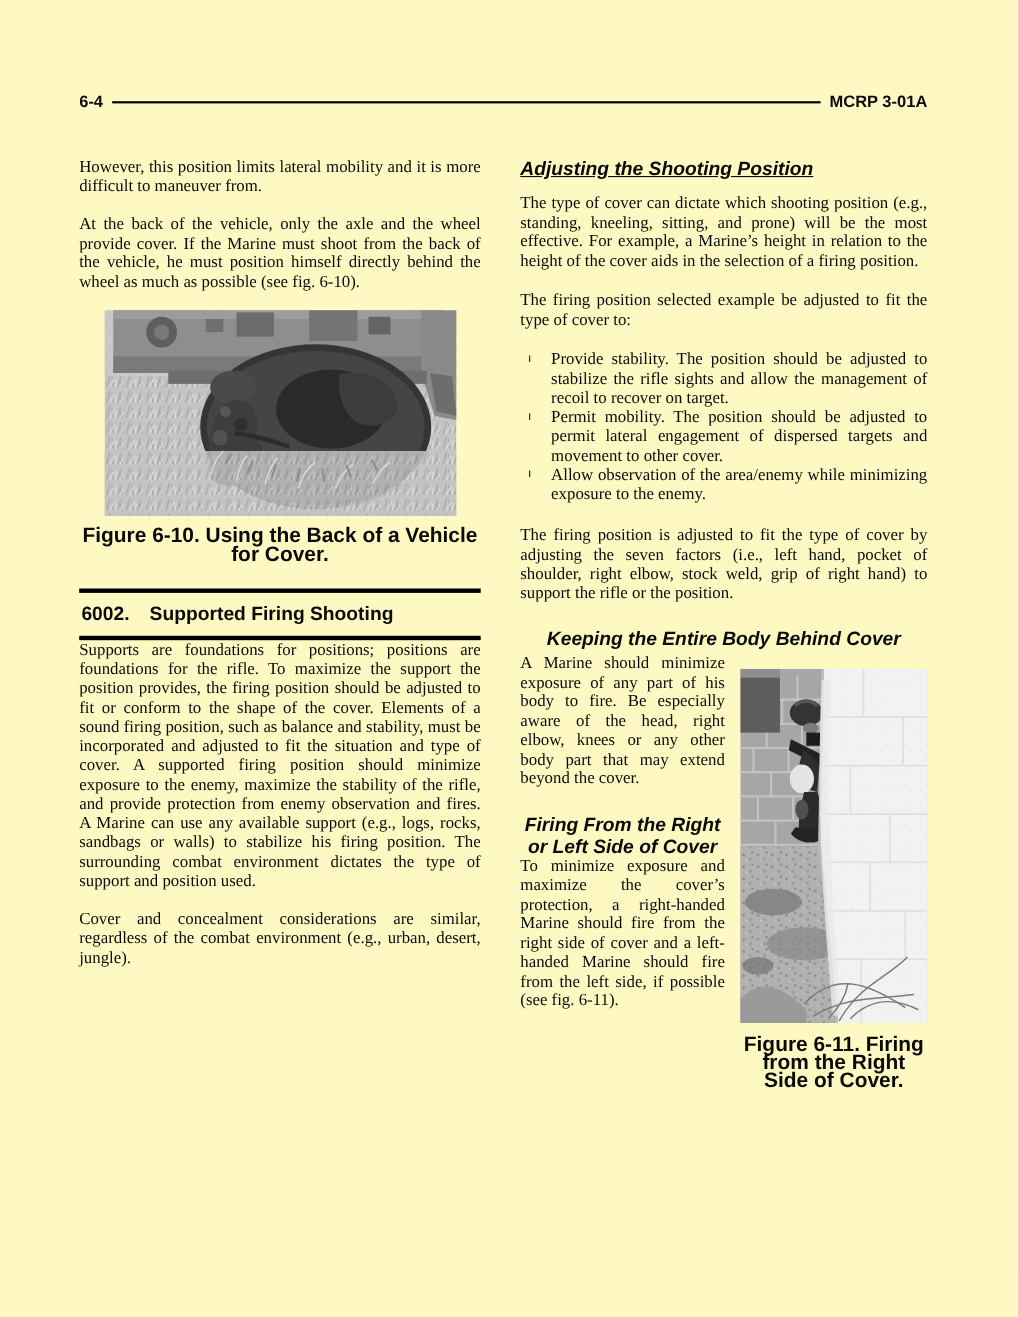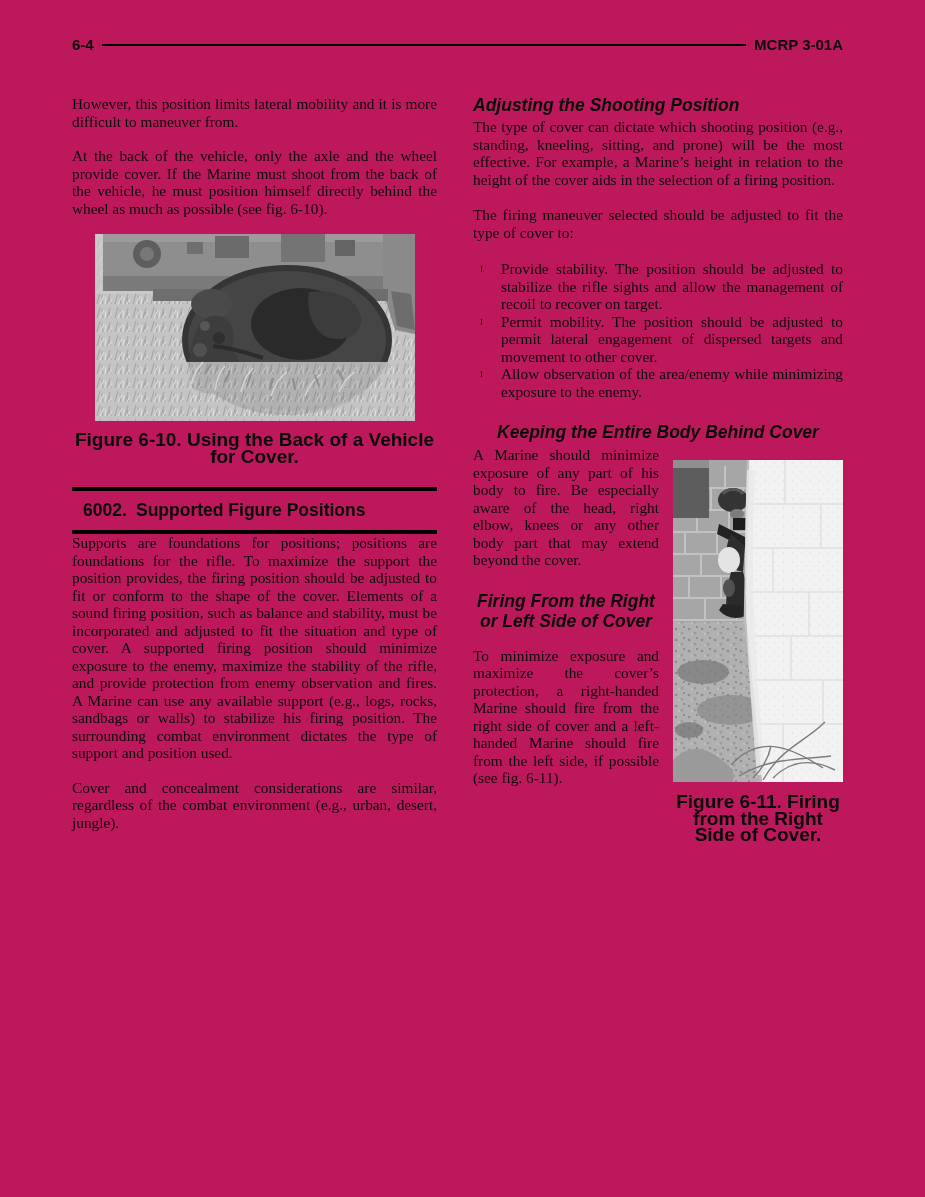--- a/index.html
+++ b/index.html
@@ -1,22 +1,22 @@
 <!DOCTYPE html>
 <html><head>
 <meta charset="utf-8">
 <style>
   html,body { margin:0; padding:0; background:#ffffff; }
   .page {
     position:relative;
     width:925px; height:1197px;
-    background:#be185d;
+    background:#fef9c3;
     color:#0a0a0a;
     box-sizing:border-box;
-    padding:36px 82px 0 72px;
+    padding:84px 82px 0 72px;
     font-family:"Liberation Serif", serif;
     overflow:hidden;
   }
   
   .hdr {
     display:flex; align-items:center;
     font-family:"Liberation Sans", sans-serif;
     font-weight:bold; font-size:15px;
   }
   .hdr-rule { flex:1; border-top:2px solid #000; margin:0 8px; height:0; }
@@ -39,21 +39,21 @@
   }
   
   .sec-head {
     margin-top:22px;
     border-top:4px solid #000; border-bottom:4px solid #000;
     padding:9px 0 9px 2px;
     font-family:"Liberation Sans", sans-serif;
     font-weight:bold; font-size:17.5px; line-height:21px;
     display:flex;
   }
-  .sec-num { width:62px; flex:none;text-align:center; }
+  .sec-num { width:62px; flex:none; }
   .h-sans {
     font-family:"Liberation Sans", sans-serif;
     font-weight:bold; font-size:17px; line-height:20px;
     margin:0 0 12px 0;
   }
   .h-ital { font-style:italic; font-size:17.5px; }
   .mt22 { margin-top:22px;text-align:center; }
   .mt26 { margin-top:26px; }
   
   .blist { margin:19px 0 20px 0; }
@@ -126,50 +126,51 @@
           <path d="M118,112 C140,114 155,120 168,124" stroke="#2c2c2c" stroke-width="4" fill="none"></path>
           <rect x="0" y="128" width="320" height="59" fill="url(#g10)" opacity="0.85"></rect>
           <path d="M96,150 C100,138 104,132 108,128 M120,156 C122,144 126,136 130,132 M146,158 C148,148 152,140 158,134 M176,162 C180,150 186,142 192,138 M210,162 C214,152 220,144 226,140 M244,158 C248,148 254,142 260,138" stroke="#d6d6d6" stroke-width="1.5" fill="none"></path>
           <path d="M110,140 l6,-10 M130,148 l5,-11 M152,152 l4,-12 M175,156 l3,-12 M200,156 l-2,-12 M224,152 l-4,-11 M248,146 l-5,-10" stroke="#8f8f8f" stroke-width="2" fill="none"></path>
         </svg>
       </div>
       <p class="fig-cap">Figure 6-10. Using the Back of a Vehicle for Cover.</p>
 
       <div class="sec-head">
         <span class="sec-num">6002.</span>
-        <span>Supported Figure Positions</span>
+        <span>Supported Firing Shooting</span>
       </div>
 
       <p class="body mt22">Supports are foundations for positions; positions are foundations for the rifle. To maximize the support the position provides, the firing position should be adjusted to fit or conform to the shape of the cover. Elements of a sound firing position, such as balance and stability, must be incorporated and adjusted to fit the situation and type of cover. A supported firing position should minimize exposure to the enemy, maximize the stability of the rifle, and provide protection from enemy observation and fires. A Marine can use any available support (e.g., logs, rocks, sandbags or walls) to stabilize his firing position. The surrounding combat environment dictates the type of support and position used.</p>
 
       <p class="body">Cover and concealment considerations are similar, regardless of the combat environment (e.g., urban, desert, jungle).</p>
     </div>
 
     <div class="col-gap"></div>
 
     <div class="col-r">
-      <h3 class="h-sans h-ital" style="margin-bottom:3px;">Adjusting the Shooting Position</h3>
+      <h3 class="h-sans h-ital" style="margin-bottom:13px;text-decoration:underline;">Adjusting the Shooting Position</h3>
       <p class="body">The type of cover can dictate which shooting position (e.g., standing, kneeling, sitting, and prone) will be the most effective. For example, a Marine’s height in relation to the height of the cover aids in the selection of a firing position.</p>
-      <p class="body" style="margin-top:18px;">The firing maneuver selected should be adjusted to fit the type of cover to:</p>
+      <p class="body" style="margin-top:18px;">The firing position selected example be adjusted to fit the type of cover to:</p>
 
       <div class="blist">
         <div class="bitem">
           <span class="bmark">ı</span>
           <span class="btext">Provide stability. The position should be adjusted to stabilize the rifle sights and allow the management of recoil to recover on target.</span>
         </div>
         <div class="bitem">
           <span class="bmark">ı</span>
           <span class="btext">Permit mobility. The position should be adjusted to permit lateral engagement of dispersed targets and movement to other cover.</span>
         </div>
         <div class="bitem">
           <span class="bmark">ı</span>
           <span class="btext">Allow observation of the area/enemy while minimizing exposure to the enemy.</span>
         </div>
       </div>
 
+      <p class="body">The firing position is adjusted to fit the type of cover by adjusting the seven factors (i.e., left hand, pocket of shoulder, right elbow, stock weld, grip of right hand) to support the rifle or the position.</p>
 
       <h3 class="h-sans h-ital mt22" style="margin-bottom:4px;">Keeping the Entire Body Behind Cover</h3>
 
       <div class="wrapzone">
         <figure class="fig11" style="margin-top:14px;">
           <svg viewBox="0 0 170 322" width="170" height="322" xmlns="http://www.w3.org/2000/svg">
             <defs>
               <pattern id="spk" width="9" height="9" patternUnits="userSpaceOnUse">
                 <rect width="9" height="9" fill="#f2f2f2"></rect>
                 <circle cx="2.5" cy="3" r="0.6" fill="#d2d2d2"></circle>
@@ -221,19 +222,19 @@
             </g>
           </svg>
           <figcaption class="fig-cap">
             <span style="display:block;">Figure 6-11. Firing</span>
             <span style="display:block;">from the Right</span>
             <span style="display:block;">Side of Cover.</span>
           </figcaption>
         </figure>
 
         <p class="body" style="margin-bottom:0;">A Marine should minimize exposure of any part of his body to fire. Be especially aware of the head, right elbow, knees or any other body part that may extend beyond the cover.</p>
-        <h3 class="h-sans h-ital mt22" style="margin-bottom:16px;">Firing From the Right or Left Side of Cover</h3>
+        <h3 class="h-sans h-ital mt22" style="margin-bottom:0;">Firing From the Right or Left Side of Cover</h3>
         <p class="body">To minimize exposure and maximize the cover’s protection, a right-handed Marine should fire from the right side of cover and a left-handed Marine should fire from the left side, if possible (see fig. 6-11).</p>
         <div class="clear"></div>
       </div>
     </div>
   </div>
 </div>
 
 </body></html>

